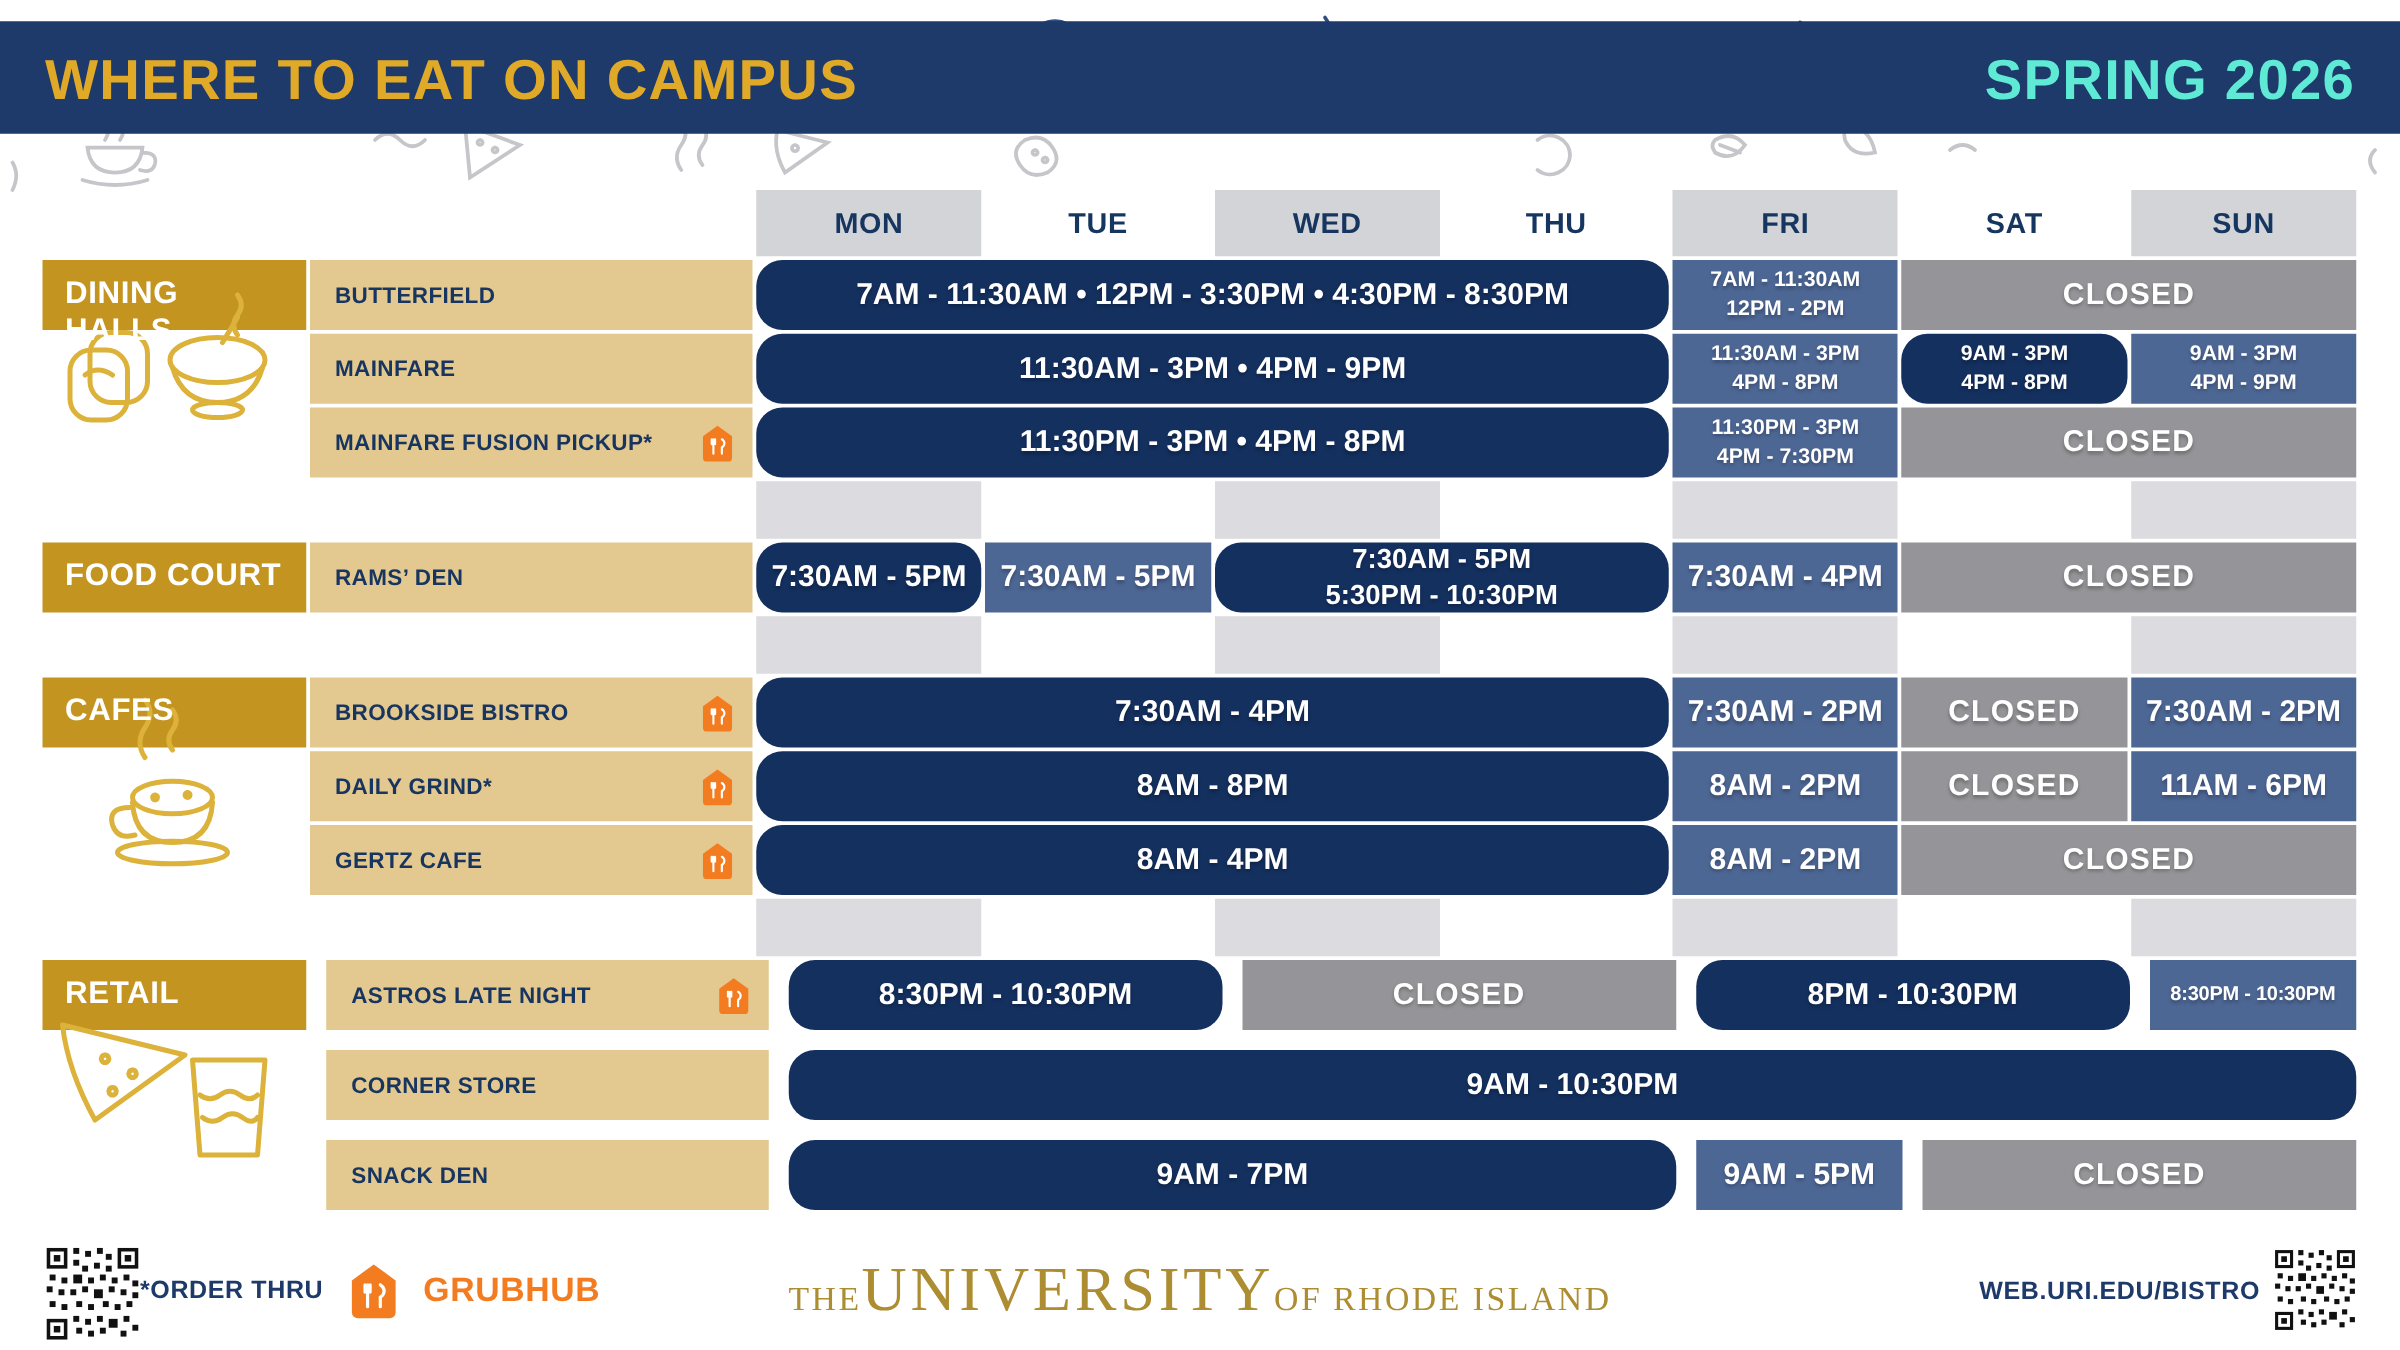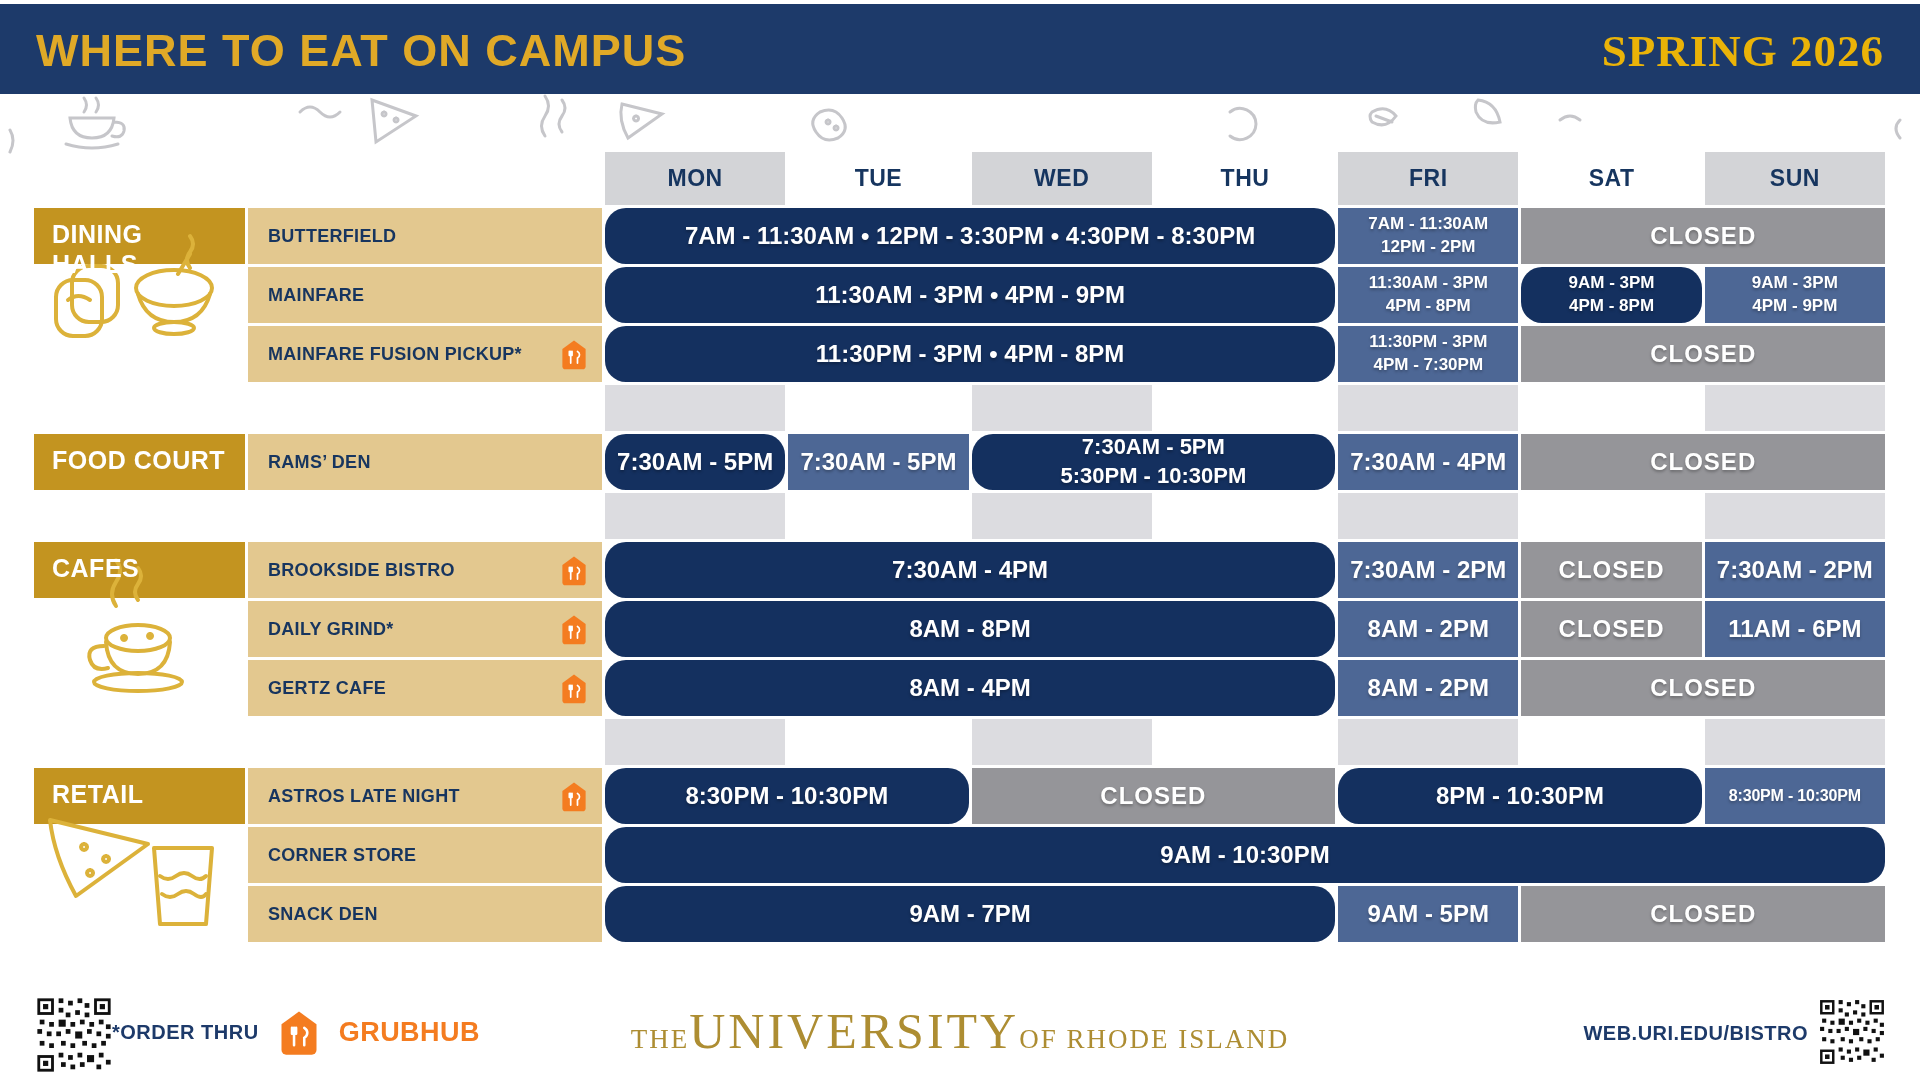--- a/index.html
+++ b/index.html
@@ -1,35 +1,35 @@
 <!DOCTYPE html>
 <html><head>
 <meta charset="utf-8">
 <style>
   html,body{margin:0;padding:0;}
   body{width:1920px;height:1080px;position:relative;overflow:hidden;background:#ffffff;
        font-family:"Liberation Sans",sans-serif;}
   
-  #header{position:absolute;left:0;top:4px;width:1920px;height:90px;background:#1d3a6a;}
+  #header{position:absolute;left:0;top:17px;width:1920px;height:90px;background:#1d3a6a;}
   #title{position:absolute;left:36px;top:21px;font-size:45px;font-weight:800;letter-spacing:1px;
          color:#e0a927;}
   #term{position:absolute;right:36px;top:21px;font-size:45px;font-weight:800;letter-spacing:1px;
-        color:#eab308;font-family:Liberation Serif, serif;}
+        color:#5eead4;}
   
   #doodles{position:absolute;left:0;top:0;width:1920px;height:1080px;pointer-events:none;}
   
   .grid{position:absolute;left:34px;width:1851px;display:grid;
         grid-template-columns:211px 354px repeat(7,1fr);gap:3px;}
   #dayrow{top:152px;height:53px;text-align:center;}
   .day{display:flex;align-items:center;justify-content:center;font-weight:800;font-size:23px;
        color:#16355f;letter-spacing:.5px;background:#ffffff;}
   .day.odd{background:#d3d4d7;}
   .spacer{background:transparent;}
   .sec{grid-auto-rows:56px;}
-  #sec0{top:208px;} #sec1{top:434px;} #sec2{top:542px;} #sec3{top:768px;}
+  #sec0{top:208px;} #sec1{top:434px;} #sec2{top:542px;} #sec3{top:768px;gap:16px;}
   .gapband{height:46px;}
   #gap1{top:385px;} #gap2{top:493px;} #gap3{top:719px;}
   .band{background:#dcdce0;height:46px;}
   .b1{grid-column:3;} .b2{grid-column:5;} .b3{grid-column:7;} .b4{grid-column:9;}
   .cat{grid-column:1;grid-row:1/-1;background:#c39420;color:#ffffff;position:relative;
        font-weight:800;font-size:25px;letter-spacing:.5px;padding:12px 0 0 18px;line-height:1.18;}
   .cat .catlabel{max-width:120px;position:relative;z-index:2;}
   .cat svg{position:absolute;z-index:1;}
   .venue{grid-column:2;background:#e3c88f;display:flex;align-items:center;
          justify-content:space-between;padding:0 14px 0 20px;font-weight:800;font-size:18px;

